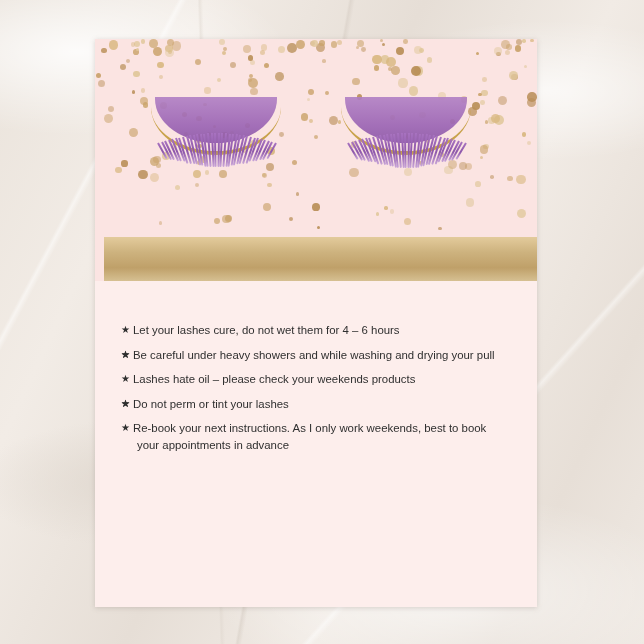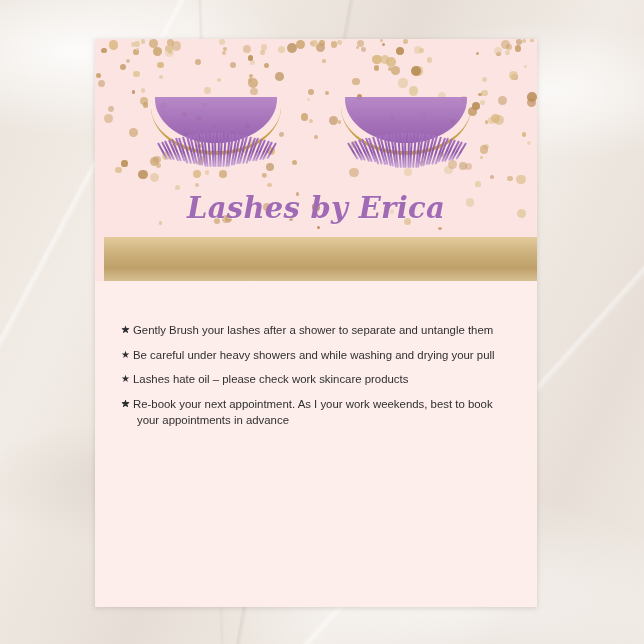--- a/index.html
+++ b/index.html
@@ -440,34 +440,33 @@
           <div class="hair" style="left: 102.545px; top: 40.5936px; height: 27.6503px; bottom: auto; transform: rotate(19.7273deg);"></div>
           <div class="hair" style="left: 106.121px; top: 41.4177px; height: 26.3316px; bottom: auto; transform: rotate(21.6061deg);"></div>
           <div class="hair" style="left: 109.697px; top: 42.2834px; height: 24.9466px; bottom: auto; transform: rotate(23.4848deg);"></div>
           <div class="hair" style="left: 113.273px; top: 43.1827px; height: 23.5077px; bottom: auto; transform: rotate(25.3636deg);"></div>
           <div class="hair" style="left: 116.848px; top: 44.1075px; height: 22.028px; bottom: auto; transform: rotate(27.2424deg);"></div>
           <div class="hair" style="left: 120.424px; top: 45.0494px; height: 20.5209px; bottom: auto; transform: rotate(29.1212deg);"></div>
           <div class="hair" style="left: 124px; top: 46px; height: 19px; bottom: auto; transform: rotate(31deg);"></div>
         </div>
     </div>
 
-    <div class="script-title">Lashes by Erica</div>
   </div>
 
   <div class="gold-banner">
     <div class="notch"></div>
   </div>
 
   <div class="body-copy">
     <ul class="tips" id="tips-list">
+        <li><span class="star">★</span><span>Let your lashes cure, do not wet them for 4 – 6 hours</span></li>
         <li><span class="star">★</span></li>
         <li><span class="star">★</span></li>
-        <li><span class="star">★</span><span>Gently Brush your lashes after a shower to separate and untangle them</span></li>
         <li><span class="star">★</span><span>Be careful under heavy showers and while washing and drying your pull</span></li>
-        <li><span class="star">★</span><span>Lashes hate oil – please check work skincare products</span></li>
+        <li><span class="star">★</span><span>Lashes hate oil – please check your weekends products</span></li>
         <li><span class="star">★</span></li>
         <li><span class="star">★</span></li>
-        <li><span class="star">★</span></li>
-        <li><span class="star">★</span><span>Re-book your next appointment. As I your work weekends, best to book</span><span class="cont">your appointments in advance</span></li>
+        <li><span class="star">★</span><span>Do not perm or tint your lashes</span></li>
+        <li><span class="star">★</span><span>Re-book your next instructions. As I only work weekends, best to book</span><span class="cont">your appointments in advance</span></li>
       </ul>
   </div>
 
 </div>
 
 </body></html>

